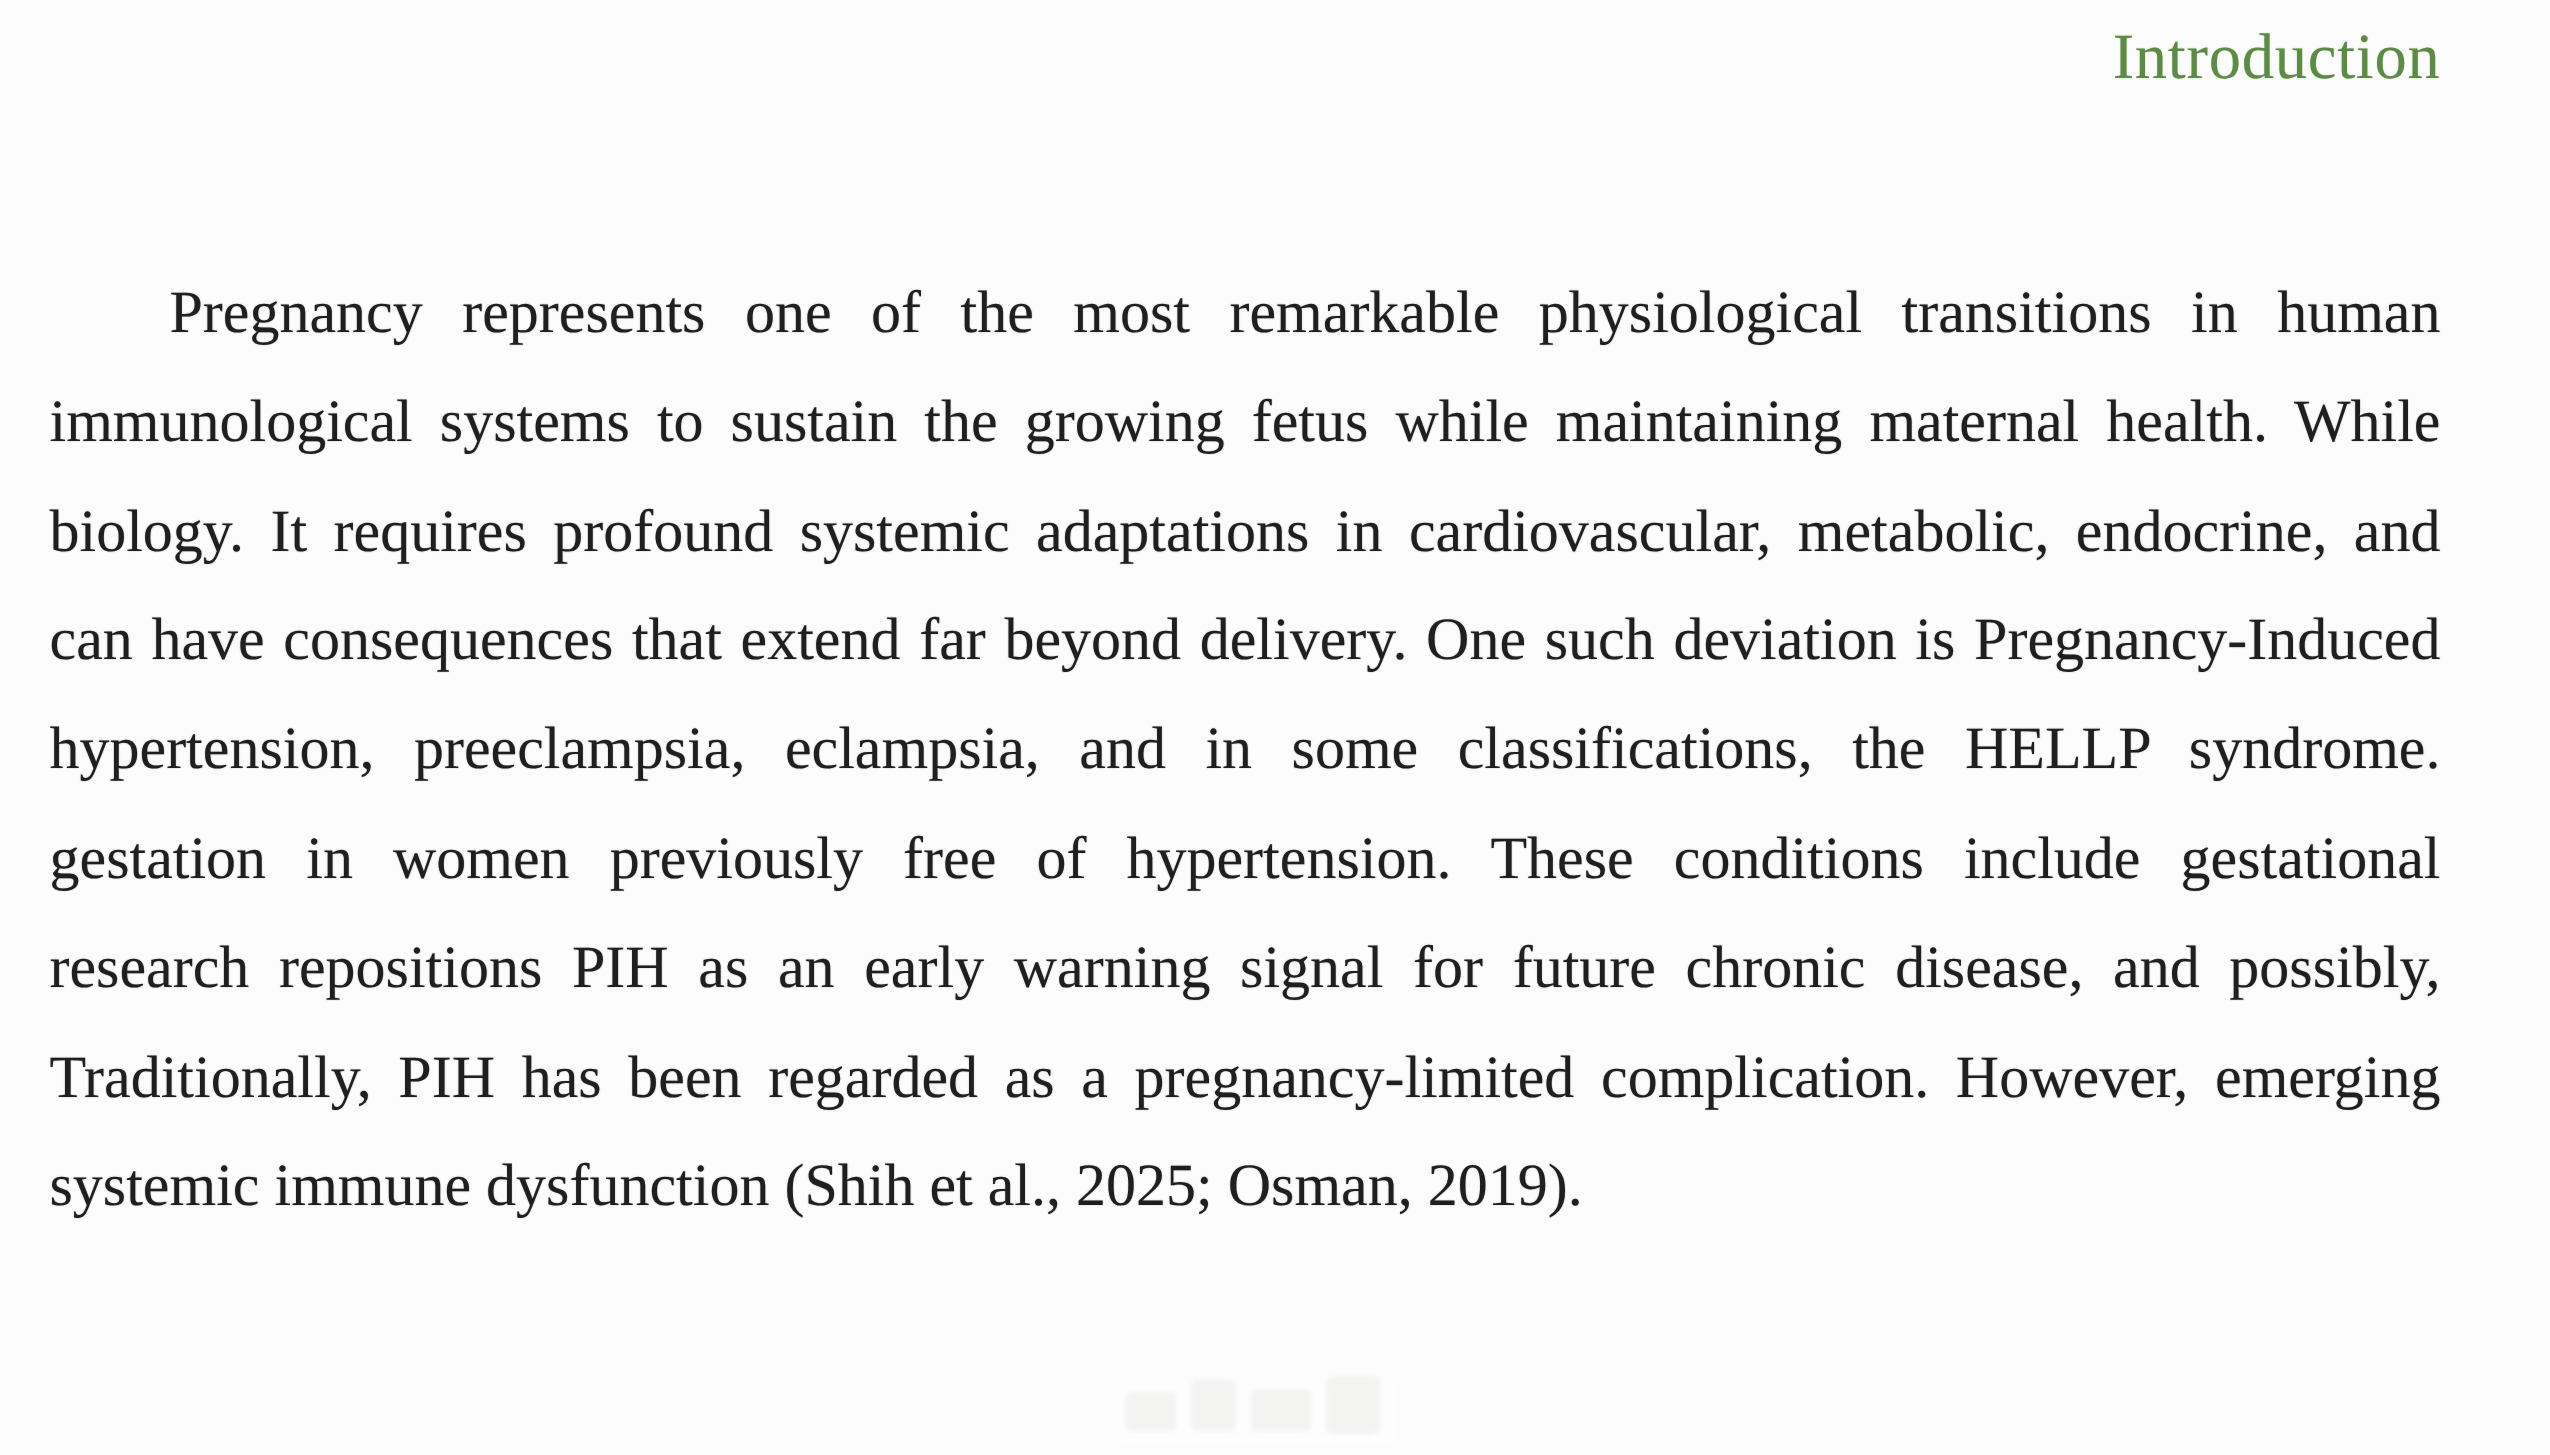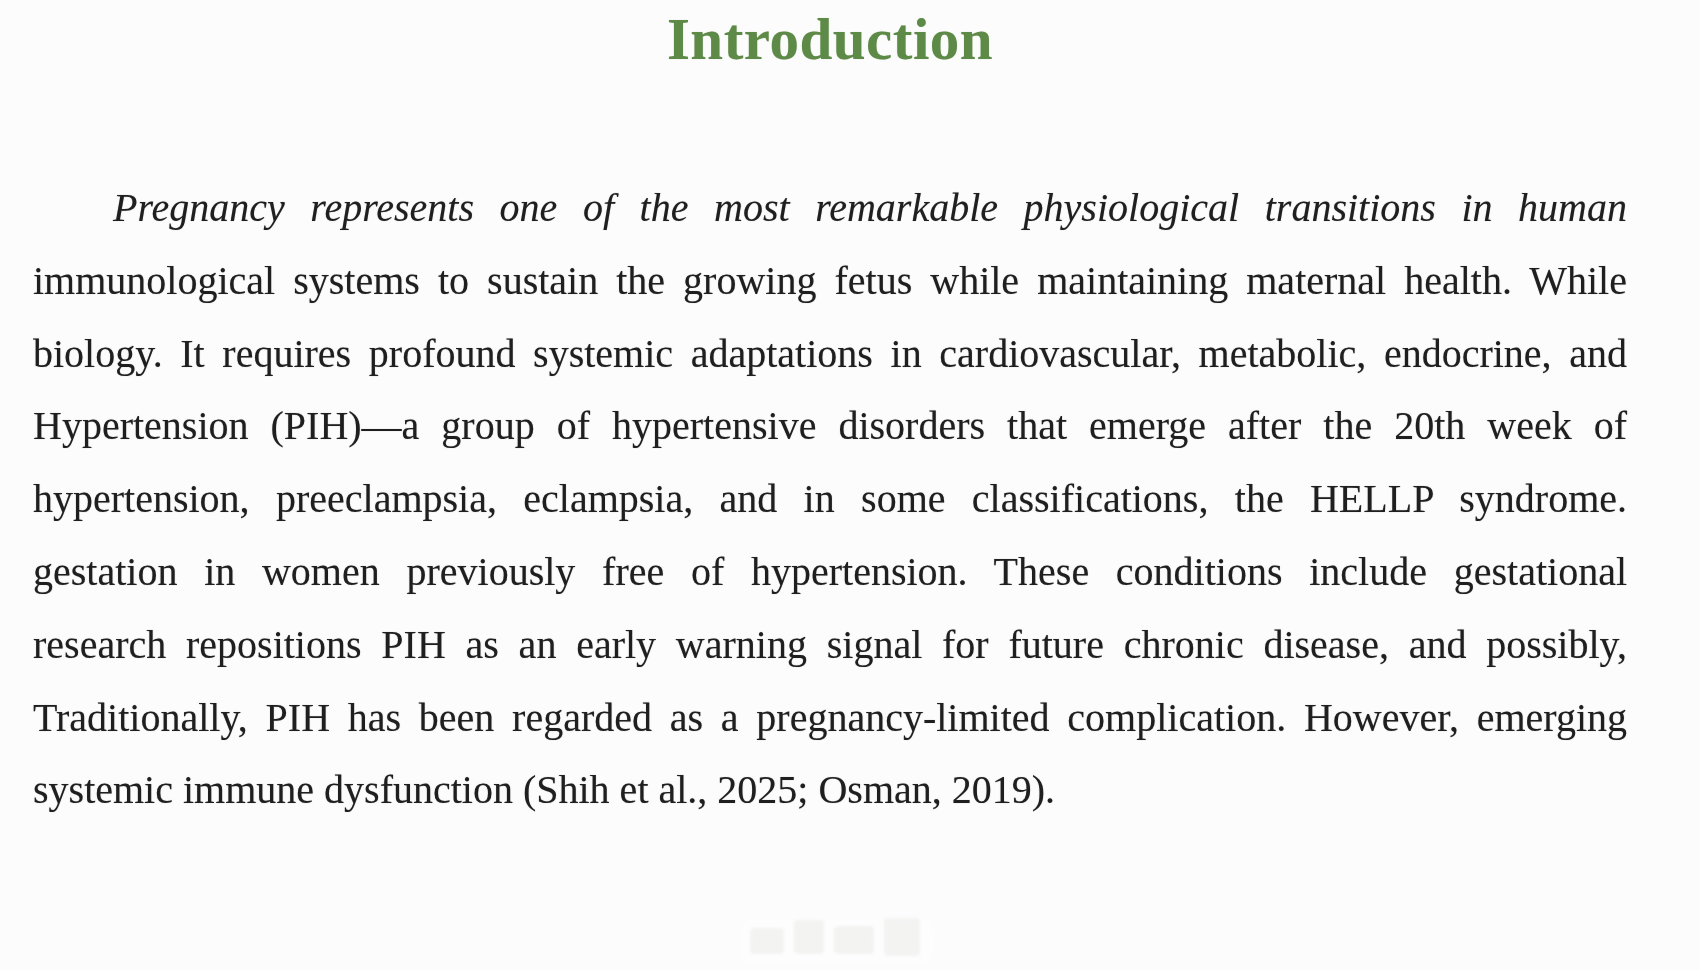--- a/index.html
+++ b/index.html
@@ -16,45 +16,44 @@
   }
   .page {
     position: relative;
     width: 1700px;
     height: 970px;
     box-sizing: border-box;
     padding: 0 73px 0 33px;
   }
   .heading {
     margin: 10px 0 0 0;
-    font-size: 59px;
-    font-weight: bold;
+    font-size: 43px;
+    font-weight: normal;
     line-height: 58px;
-    text-align: center;
+    text-align: right;
     color: var(--heading, #5e8a48);
     letter-spacing: 0.5px;
     text-shadow: 0 0 1px rgba(94,138,72,0.35);
   }
   .paragraph {
     margin-top: 104px;
     color: var(--body-text, #1f1f1f);
     font-size: 40px;
     line-height: 72.8px;
     text-shadow: 0 0 1px rgba(20,20,20,0.38);
   }
   .line {
     text-align: justify;
     text-align-last: justify;
     white-space: normal;
     height: 72.8px;
     overflow: visible;
   }
   .line.first {
     text-indent: 80px;
-    font-style: italic;
   }
   .line.last {
     text-align: left;
     text-align-last: left;
   }
   
   .watermark {
     position: absolute;
     left: 742px;
     top: 898px;
@@ -87,21 +86,21 @@
 <body>
 
 <div class="page">
 
   <h1 class="heading">Introduction</h1>
 
   <div class="paragraph">
     <div class="line first">Pregnancy represents one of the most remarkable physiological transitions in human</div>
     <div class="line">immunological systems to sustain the growing fetus while maintaining maternal health. While</div>
     <div class="line">biology. It requires profound systemic adaptations in cardiovascular, metabolic, endocrine, and</div>
-    <div class="line">Hypertension (PIH)—a group of hypertensive disorders that emerge after the 20th week of</div>
+    <div class="line">can have consequences that extend far beyond delivery. One such deviation is Pregnancy-Induced</div>
     <div class="line">hypertension, preeclampsia, eclampsia, and in some classifications, the HELLP syndrome.</div>
     <div class="line">gestation in women previously free of hypertension. These conditions include gestational</div>
     <div class="line">research repositions PIH as an early warning signal for future chronic disease, and possibly,</div>
     <div class="line">Traditionally, PIH has been regarded as a pregnancy-limited complication. However, emerging</div>
     <div class="line last">systemic immune dysfunction (Shih et al., 2025; Osman, 2019).</div>
   </div>
 
   <div class="watermark">
     <span class="wm-band"></span>
     <span class="wm-glyph wm-g1"></span>

